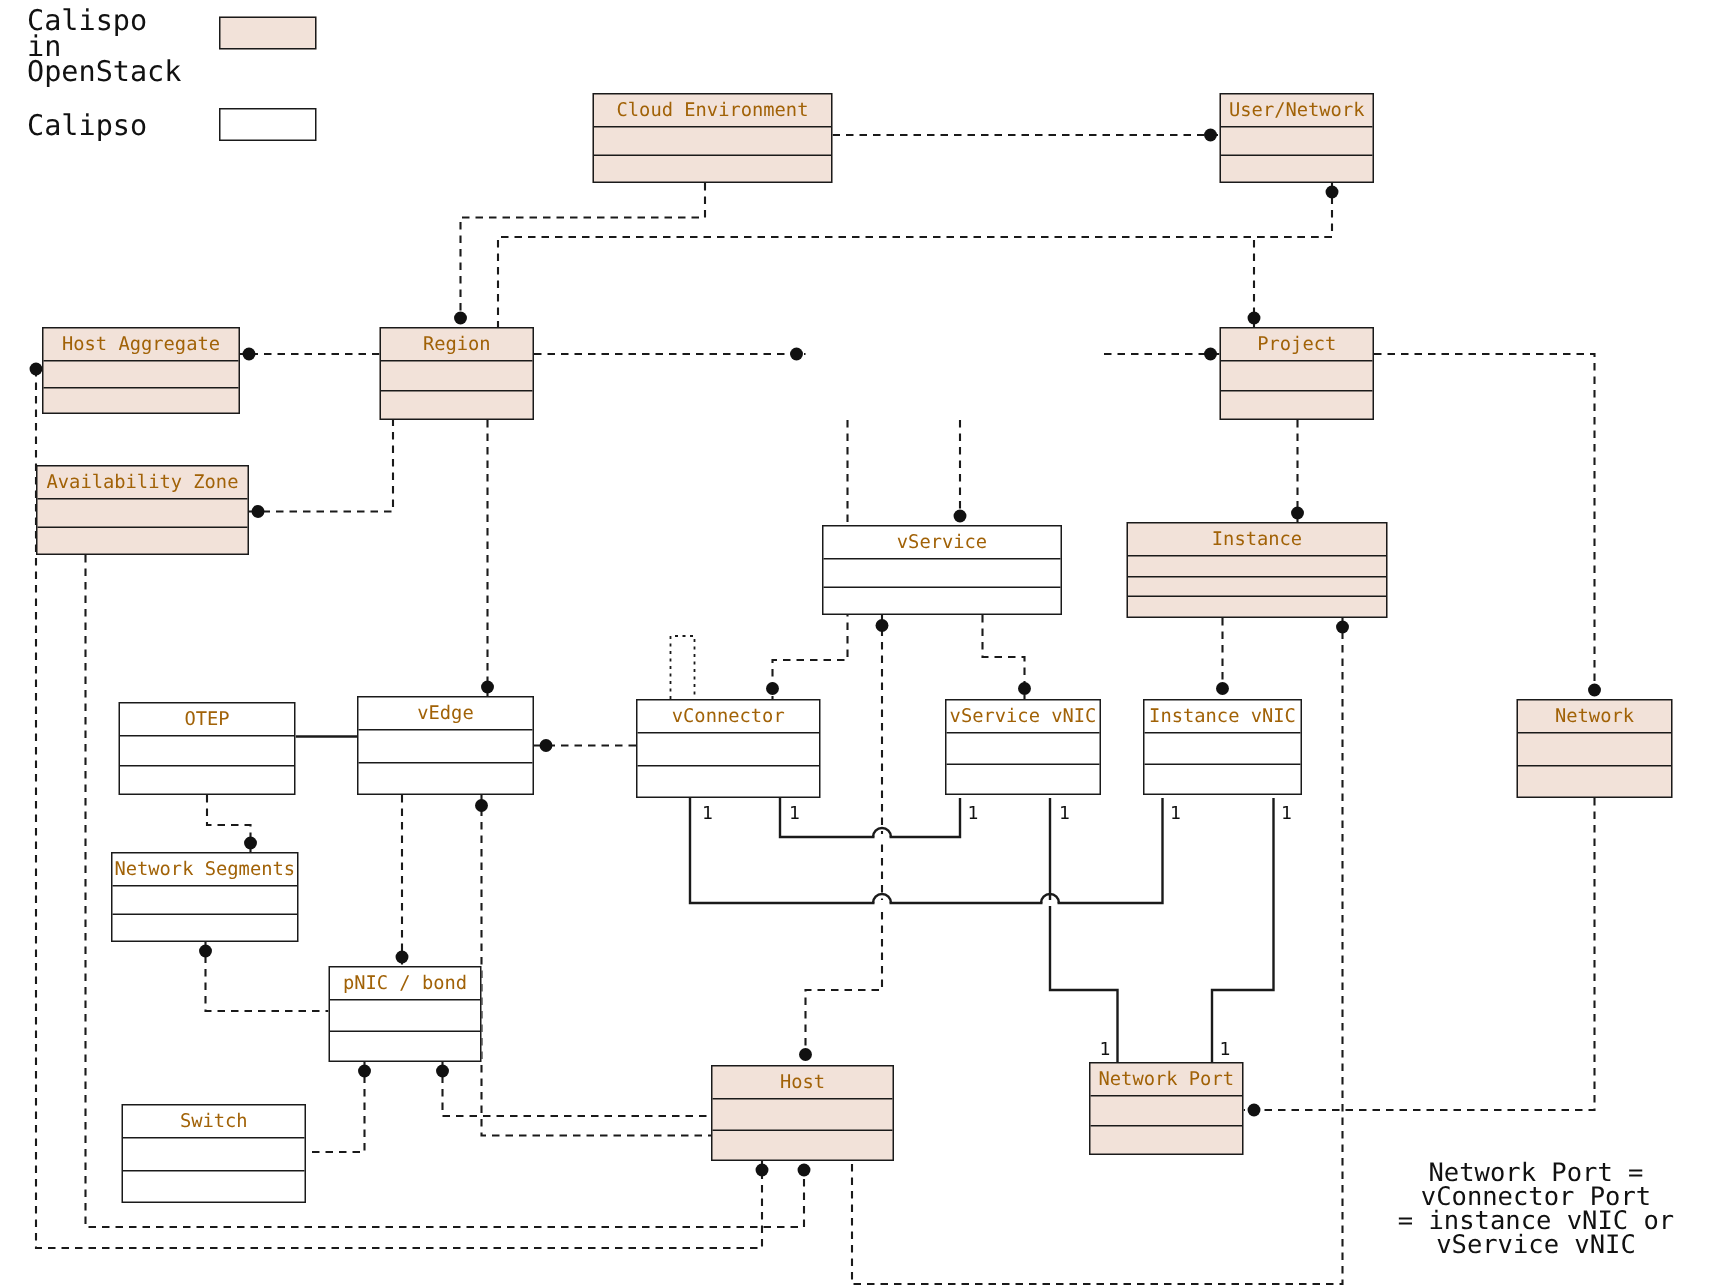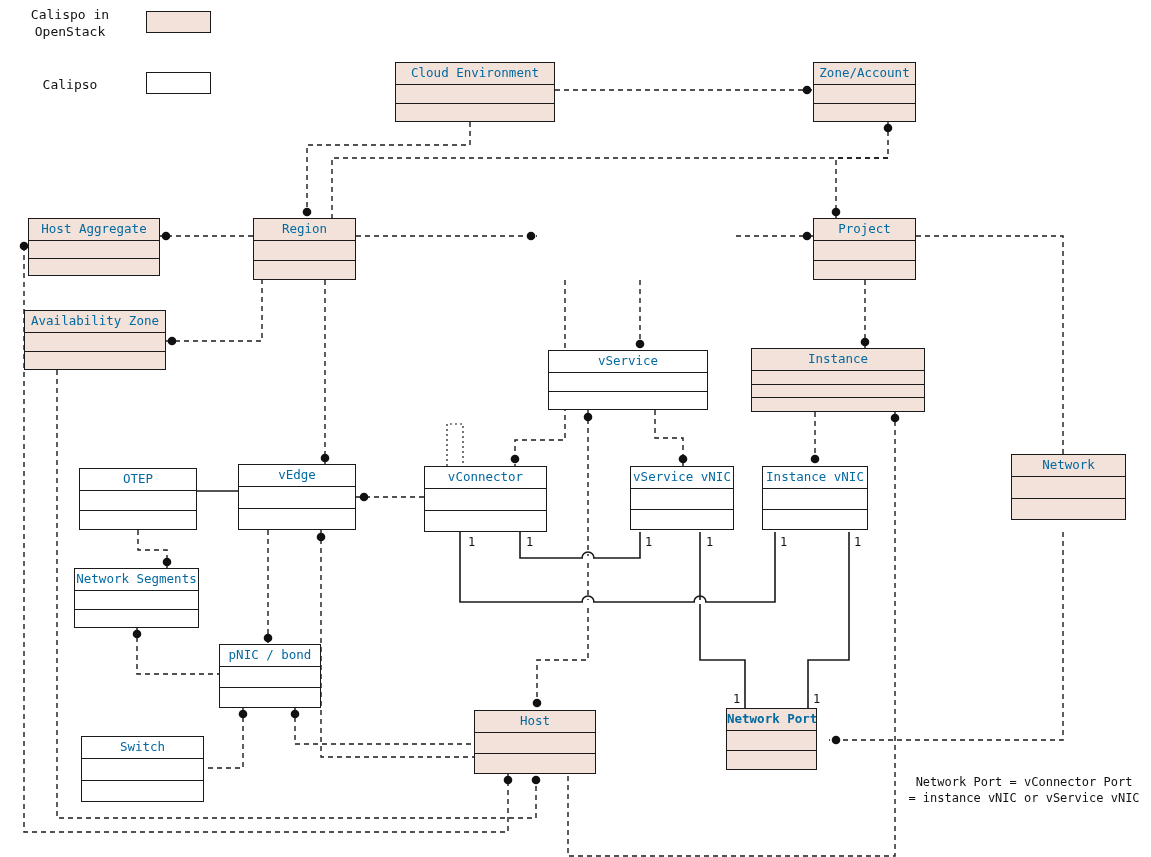--- a/index.html
+++ b/index.html
@@ -35,29 +35,28 @@
   .entity.calipso{background:#ffffff;}
   .entity-title{
     flex:0 0 auto;
     border-bottom:1.4px solid #1a1a1a;
     font-size:12.5px;
     line-height:20px;
     height:21px;
     text-align:center;
     white-space:nowrap;
     overflow:visible;
-    color:#0369a1;
+    color:#a16207;
   }
   .entity-row{flex:1 1 0;}
   .entity-row + .entity-row{border-top:1.4px solid #1a1a1a;}
   .legend-label{
     position:absolute;
-    font-size:13px;
+    font-size:19px;
     color:#111111;
-    text-align:center;
     white-space:pre-line;
     width:104px;
     line-height:17px;
     z-index:3;
   }
   .legend-swatch{
     position:absolute;
     width:65px;height:22px;
     border:1.4px solid #1a1a1a;
     box-sizing:border-box;
@@ -66,21 +65,21 @@
   .legend-swatch.openstack{background:#f2e2d9;}
   .legend-swatch.calipso{background:#ffffff;}
   #legend-label-openstack{left:18px;top:6px;}
   #legend-swatch-openstack{left:146px;top:11px;}
   #legend-label-calipso{left:18px;top:76px;}
   #legend-swatch-calipso{left:146px;top:72px;}
   .annotation{
     position:absolute;
     left:900px;top:774px;
     width:248px;
-    font-size:12px;
+    font-size:17px;
     line-height:16px;
     color:#111111;
     text-align:center;
     z-index:3;
   }
 </style>
 </head>
 <body>
 
 <div class="stage">
@@ -164,21 +163,21 @@
       <text x="813" y="703" class="mult-label">1</text>
     </svg>
 
   <div id="entity-layer">
       <div class="entity openstack" style="left: 395px; top: 62px; width: 160px; height: 60px;">
         <div class="entity-title">Cloud Environment</div>
         <div class="entity-row"></div>
         <div class="entity-row"></div>
       </div>
       <div class="entity openstack" style="left: 813px; top: 62px; width: 103px; height: 60px;">
-        <div class="entity-title">Zone/Account</div>
+        <div class="entity-title">User/Network</div>
         <div class="entity-row"></div>
         <div class="entity-row"></div>
       </div>
       <div class="entity openstack" style="left: 28px; top: 218px; width: 132px; height: 58px;">
         <div class="entity-title">Host Aggregate</div>
         <div class="entity-row"></div>
         <div class="entity-row"></div>
       </div>
       <div class="entity openstack" style="left: 253px; top: 218px; width: 103px; height: 62px;">
         <div class="entity-title">Region</div>
@@ -224,21 +223,21 @@
       <div class="entity calipso" style="left: 630px; top: 466px; width: 104px; height: 64px;">
         <div class="entity-title">vService vNIC</div>
         <div class="entity-row"></div>
         <div class="entity-row"></div>
       </div>
       <div class="entity calipso" style="left: 762px; top: 466px; width: 106px; height: 64px;">
         <div class="entity-title">Instance vNIC</div>
         <div class="entity-row"></div>
         <div class="entity-row"></div>
       </div>
-      <div class="entity openstack" style="left: 1011px; top: 454px; width: 115px; height: 66px;">
+      <div class="entity openstack" style="left: 1011px; top: 466px; width: 104px; height: 66px;">
         <div class="entity-title">Network</div>
         <div class="entity-row"></div>
         <div class="entity-row"></div>
       </div>
       <div class="entity calipso" style="left: 74px; top: 568px; width: 125px; height: 60px;">
         <div class="entity-title">Network Segments</div>
         <div class="entity-row"></div>
         <div class="entity-row"></div>
       </div>
       <div class="entity calipso" style="left: 219px; top: 644px; width: 102px; height: 64px;">
@@ -249,21 +248,21 @@
       <div class="entity openstack" style="left: 474px; top: 710px; width: 122px; height: 64px;">
         <div class="entity-title">Host</div>
         <div class="entity-row"></div>
         <div class="entity-row"></div>
       </div>
       <div class="entity calipso" style="left: 81px; top: 736px; width: 123px; height: 66px;">
         <div class="entity-title">Switch</div>
         <div class="entity-row"></div>
         <div class="entity-row"></div>
       </div>
-      <div class="entity openstack" style="left: 726px; top: 708px; width: 91px; height: 62px; font-weight: bold;">
+      <div class="entity openstack" style="left: 726px; top: 708px; width: 103px; height: 62px;">
         <div class="entity-title">Network Port</div>
         <div class="entity-row"></div>
         <div class="entity-row"></div>
       </div>
     </div>
 
   <div id="legend-label-openstack" class="legend-label">Calispo in
 OpenStack</div>
   <div id="legend-swatch-openstack" class="legend-swatch openstack"></div>
 

